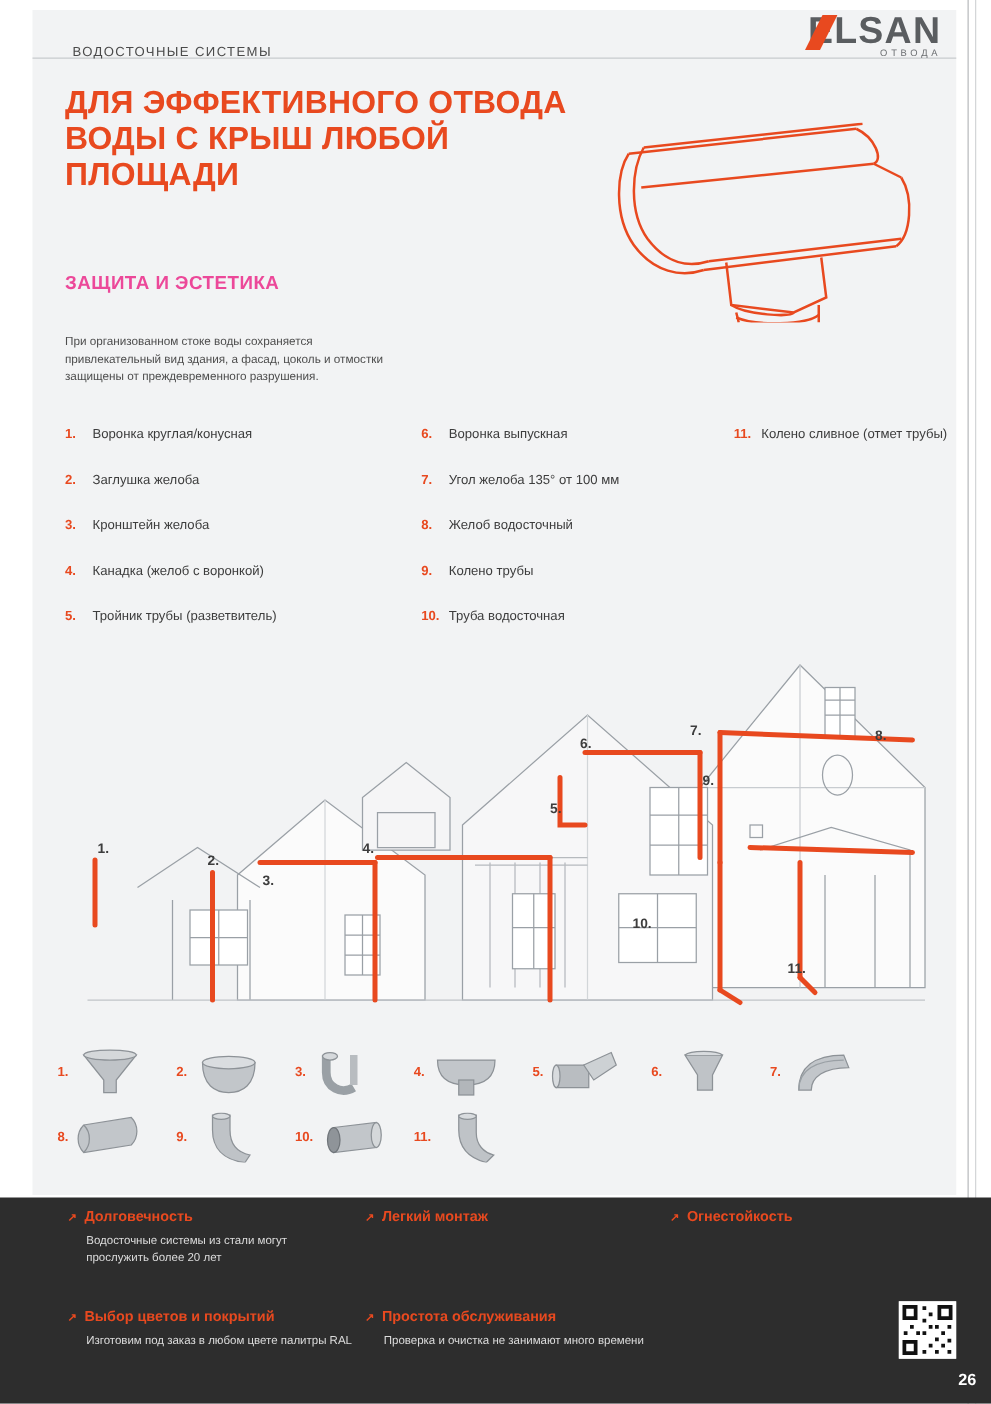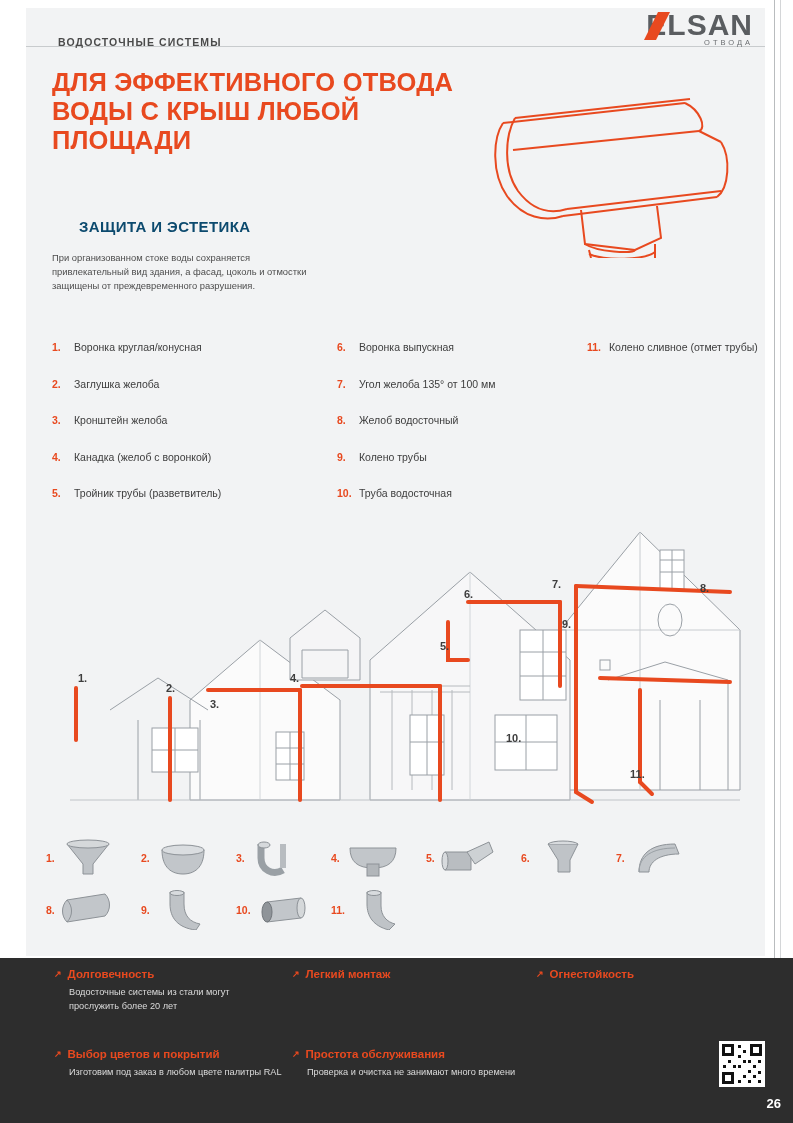--- a/index.html
+++ b/index.html
@@ -24,21 +24,21 @@
     background:#f2f3f4;
   }
 
   
   .header{
     position:absolute;left:26px;top:8px;right:28px;height:38px;
     border-bottom:1px solid #c8cbcd;
     display:flex;align-items:center;
   }
   .header-title{
-    font-size:10.5px;font-weight:bold;letter-spacing:1.1px;color:#4a4a4a;
+    font-size:10.5px;font-weight:normal;letter-spacing:1.1px;color:#4a4a4a;
     margin-left:32px;text-transform:uppercase;margin-top:30px;
   }
   .logo{
     position:absolute;right:12px;top:2px;text-align:right;
   }
   .logo-main{
     font-size:30px;font-weight:bold;letter-spacing:1px;color:#5a5d60;
     line-height:30px;
   }
   .logo-sub{
@@ -50,24 +50,24 @@
 
   
   .headline{
     position:absolute;left:52px;top:68px;width:430px;
     font-size:25.5px;font-weight:bold;line-height:29px;
     color:#e8491f;letter-spacing:.2px;text-transform:uppercase;
   }
 
   .sub-title{
     position:absolute;left:52px;top:218px;
-    font-size:15px;font-weight:bold;color:#0c4a6e;letter-spacing:.4px;margin-left:27px;
+    font-size:15px;font-weight:bold;color:#ec4899;letter-spacing:.4px;
   }
   .sub-text{
-    position:absolute;left:52px;top:251px;width:270px;
+    position:absolute;left:52px;top:266px;width:270px;
     font-size:9.4px;line-height:14.2px;color:#4d4d4d;
   }
 
   
   .gutter-art{position:absolute;right:58px;top:98px;width:250px;height:160px;}
 
   
   .legend{position:absolute;left:52px;top:340px;right:40px;height:180px;}
   .legend-col{position:absolute;top:0;}
   .legend-col.c1{left:0;width:270px;}

